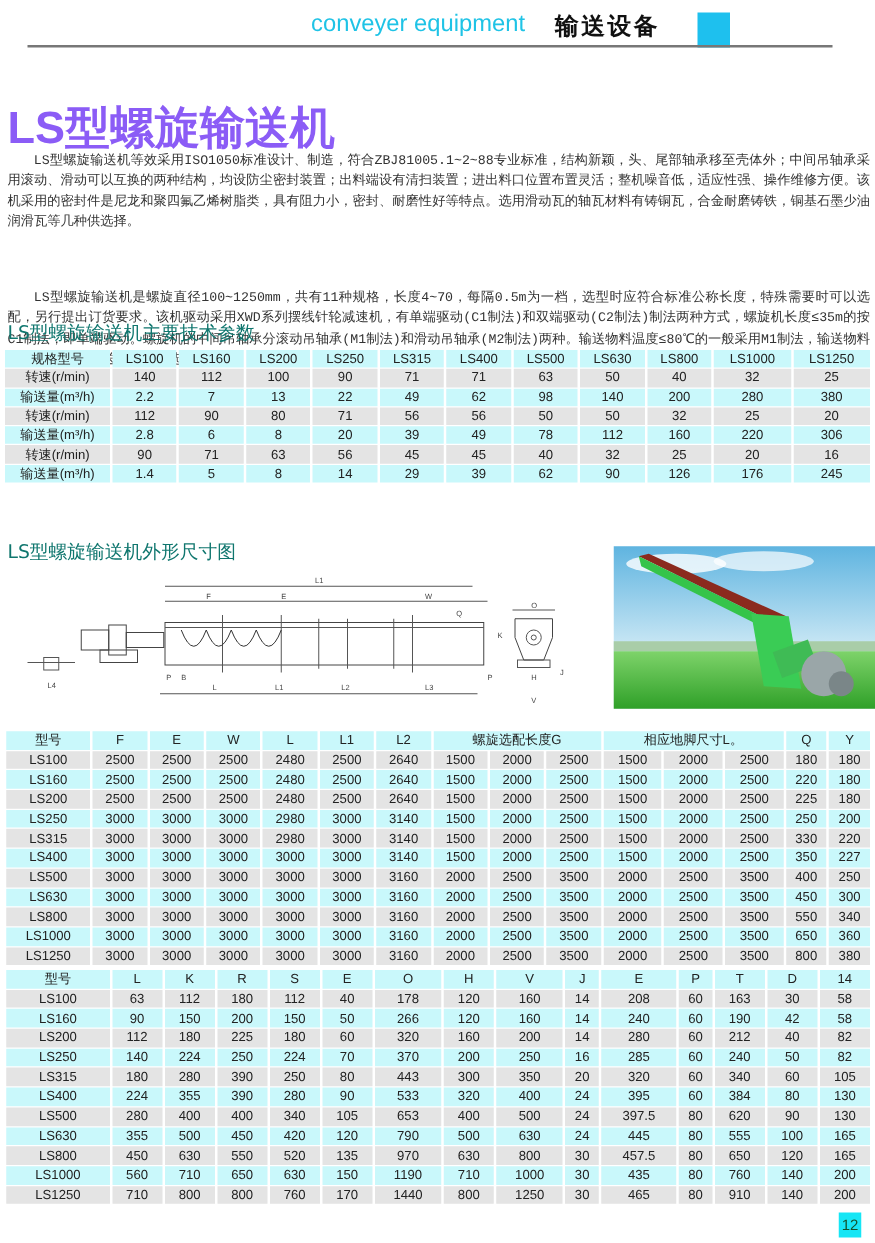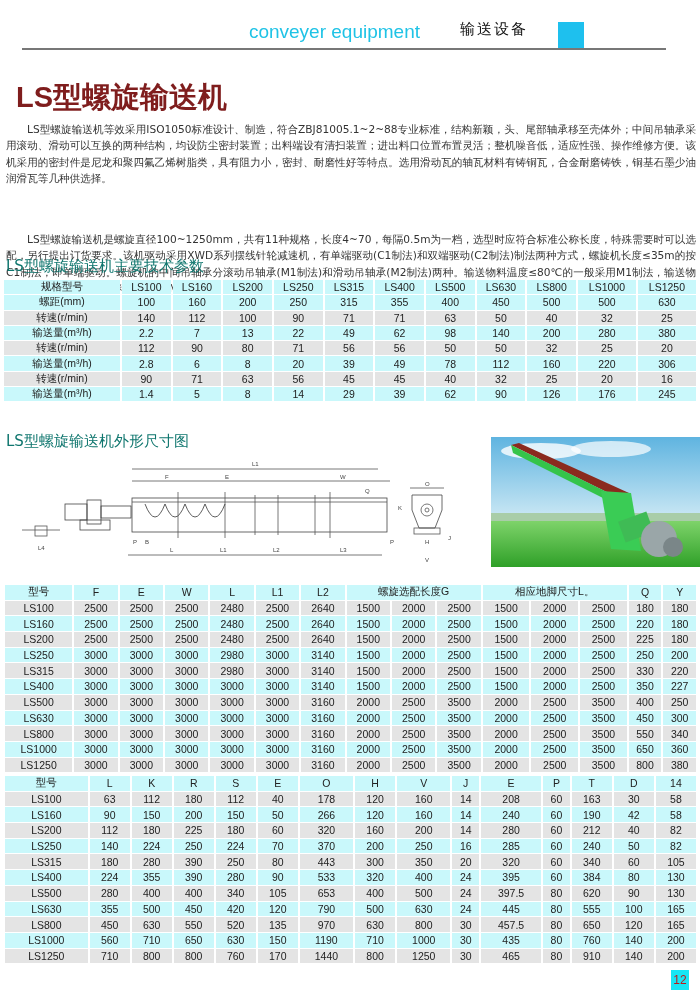--- a/index.html
+++ b/index.html
@@ -1,53 +1,53 @@
 <!DOCTYPE html>
 <html><head>
 <meta charset="utf-8">
 <style>
   * { box-sizing: border-box; margin: 0; padding: 0; }
   html, body { width: 700px; height: 994px; background: #ffffff; overflow: hidden; }
   body { position: relative; font-family: "DejaVu Sans", "Liberation Sans", sans-serif; color: #222; }
 
   
-  .header { position: absolute; left: 0; top: 16px; width: 588px; height: 36px; }
+  .header { position: absolute; left: 0; top: 4px; width: 588px; height: 36px; }
   .header-rule { position: absolute; left: 22px; top: 32px; width: 644px; height: 2px; background: #777; }
   .header-en { position: absolute; right: 168px; top: 5px; font-family: "Liberation Sans", sans-serif; font-size: 19px; color: #1fc3e6; }
-  .header-cn { position: absolute; right: 60px; top: 4px; font-size: 15px; font-weight: normal; color: #111; letter-spacing: 2px; margin-left: 12px; }
+  .header-cn { position: absolute; right: 60px; top: 4px; font-size: 19px; font-weight: bold; color: #111; letter-spacing: 2px; margin-left: 12px; }
   .header-block { position: absolute; right: 4px; top: 6px; width: 26px; height: 28px; background: #1ec0ee; }
 
   
-  .page-title { position: absolute; left: 16px; top: 78px; font-size: 29px; font-weight: bold; color: #7f1d1d; letter-spacing: 0px; font-family: "Liberation Sans", "DejaVu Sans", sans-serif; }
+  .page-title { position: absolute; left: 6px; top: 78px; font-size: 36px; font-weight: bold; color: #8b5cf6; letter-spacing: 0px; font-family: "Liberation Sans", "DejaVu Sans", sans-serif; }
 
   
-  .para { position: absolute; left: 6px; width: 690px; font-size: 10.6px; line-height: 16.3px; color: #333; text-indent: 21px; text-align: justify; }
+  .para { position: absolute; left: 6px; width: 690px; font-size: 10.6px; line-height: 16.3px; color: #333; text-indent: 21px; text-align: justify; font-family: Liberation Mono, monospace; }
   .para1 { top: 121px; }
   .para2 { top: 186px; margin-top: 45px; }
 
   .section-title { position: absolute; left: 6px; font-size: 15px; color: #0f766e; font-weight: normal; }
   .sec1 { top: 257px; }
   .sec2 { top: 432px; }
 
   
   table { border-collapse: separate; border-spacing: 2px 1px; position: absolute; font-family: "Liberation Sans", sans-serif; font-size: 10.5px; color: #222; }
   td, th { text-align: center; font-weight: normal; height: 14.3px; padding: 0; }
   tr.cyan td, tr.cyan th { background: #c9f8fb; }
   tr.gray td, tr.gray th { background: #e4e4e4; }
   .t1 { left: 2px; top: 279px; width: 696px; }
-  .t1 td.lbl { width: 116px; }
+  .t1 td.lbl { width: 84px; }
   .t2 { left: 3px; top: 584px; width: 695px; }
   .t2 td, .t3 td { height: 14.7px; }
   .t3 { left: 3px; top: 775px; width: 695px; }
 
   
   .drawing { position: absolute; left: 20px; top: 460px; width: 440px; height: 108px; }
   .photo { position: absolute; left: 481px; top: 431px; width: 219px; height: 137px; overflow: hidden; }
 
-  .page-num { position: absolute; left: 671px; top: 970px; width: 18px; height: 20px; background: #16e6f5; color: #b91c1c; font-size: 12px; text-align: center; line-height: 20px; font-family: "Liberation Sans", sans-serif; }
+  .page-num { position: absolute; left: 671px; top: 970px; width: 18px; height: 20px; background: #16e6f5; color: #14532d; font-size: 12px; text-align: center; line-height: 20px; font-family: "Liberation Sans", sans-serif; }
 </style>
 </head>
 <body>
 
 <div class="header">
   <div class="header-en">conveyer equipment</div>
   <div class="header-cn">输送设备</div>
   <div class="header-block"></div>
   <div class="header-rule"></div>
 </div>
@@ -67,34 +67,20 @@
         <td>LS160</td>
         <td>LS200</td>
         <td>LS250</td>
         <td>LS315</td>
         <td>LS400</td>
         <td>LS500</td>
         <td>LS630</td>
         <td>LS800</td>
         <td>LS1000</td>
         <td>LS1250</td>
-      </tr>
-      <tr class="cyan">
-        <td class="lbl">螺距(mm)</td>
-        <td>100</td>
-        <td>160</td>
-        <td>200</td>
-        <td>250</td>
-        <td>315</td>
-        <td>355</td>
-        <td>400</td>
-        <td>450</td>
-        <td>500</td>
-        <td>500</td>
-        <td>630</td>
       </tr>
       <tr class="gray">
         <td class="lbl">转速(r/min)</td>
         <td>140</td>
         <td>112</td>
         <td>100</td>
         <td>90</td>
         <td>71</td>
         <td>71</td>
         <td>63</td>

